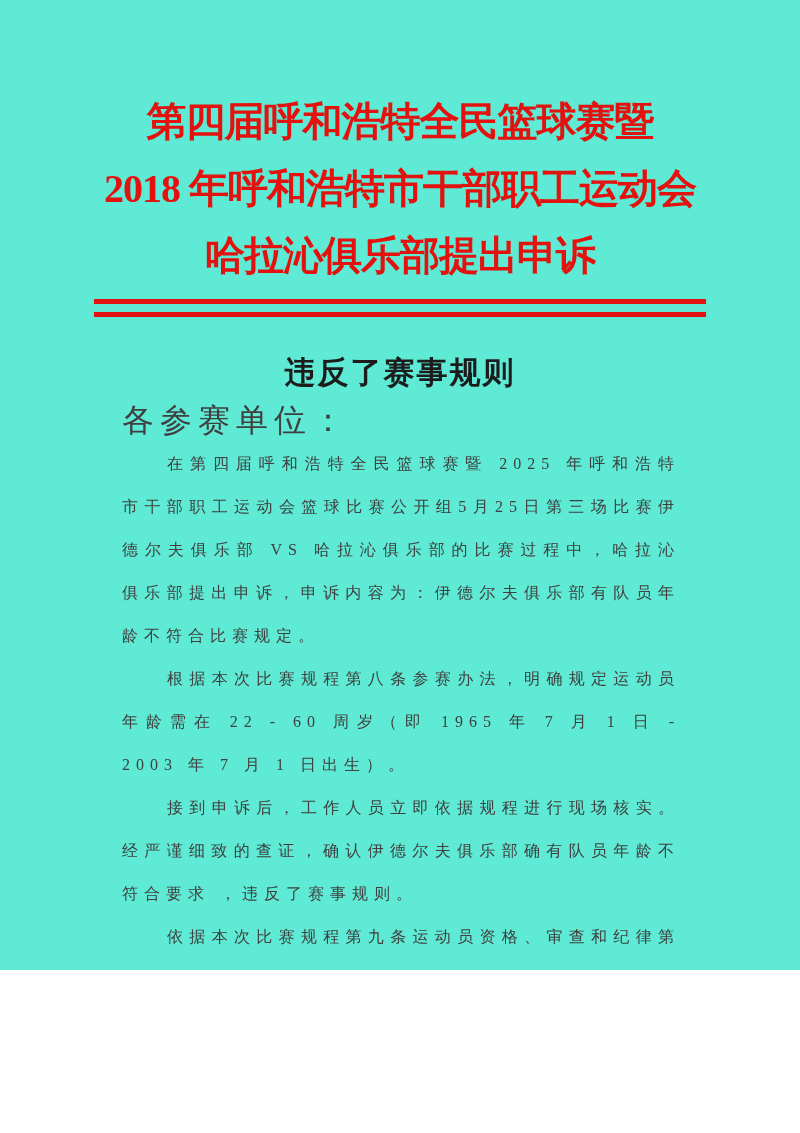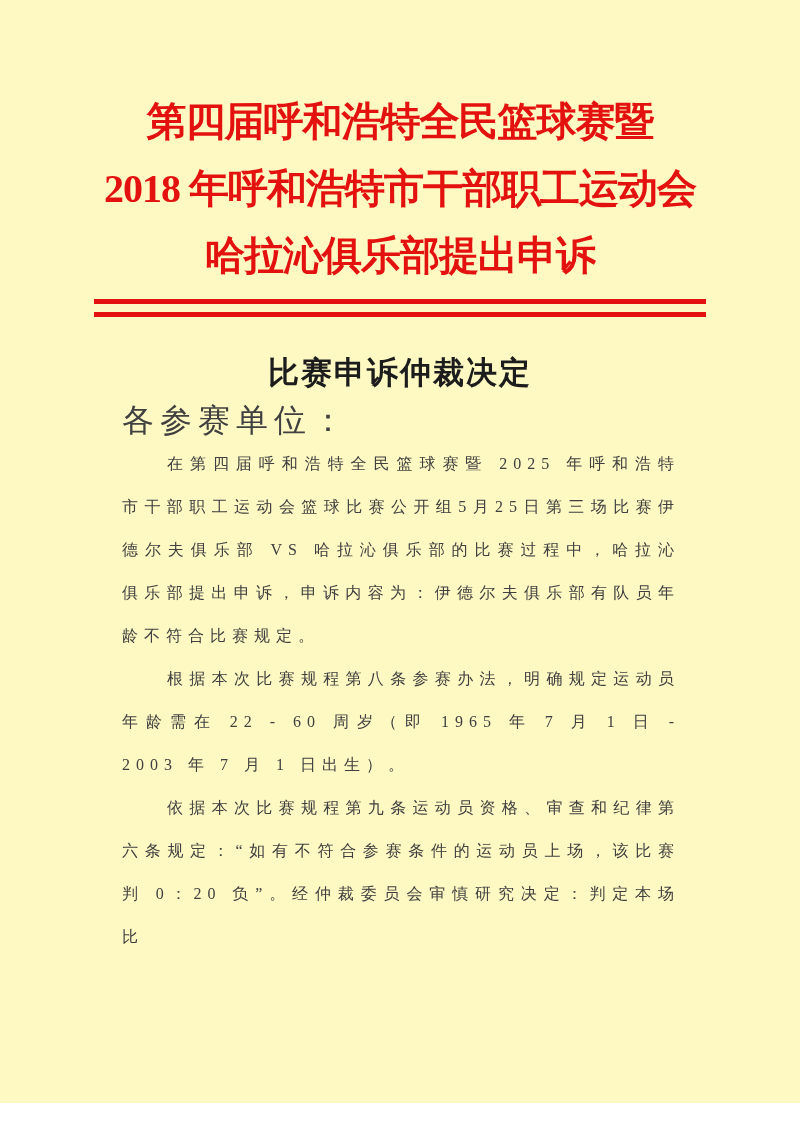--- a/index.html
+++ b/index.html
@@ -3,22 +3,22 @@
 <meta charset="utf-8">
 <style>
   html, body {
     margin: 0;
     padding: 0;
     background: #ffffff;
   }
   .page {
     position: relative;
     width: 800px;
-    height: 1103px;
-    background: #fef9c3;
+    height: 970px;
+    background: #5eead4;
     overflow: hidden;
     font-family: "Liberation Serif", "DejaVu Serif", serif;
   }
   
   .letterhead {
     margin-top: 88px;
     text-align: center;
   }
   .lh-line {
     color: var(--accent, #e3120e);
@@ -71,25 +71,26 @@
 <div class="page" style="--accent: #e3120e;">
 
   <header class="letterhead">
     <div class="lh-line">第四届呼和浩特全民篮球赛暨</div>
     <div class="lh-line">2018 年呼和浩特市干部职工运动会</div>
     <div class="lh-line">哈拉沁俱乐部提出申诉</div>
     <div class="rule"></div>
   </header>
 
   <main class="doc">
-    <h1 class="doc-title">比赛申诉仲裁决定</h1>
+    <h1 class="doc-title">违反了赛事规则</h1>
 
     <p class="salutation">各参赛单位：</p>
 
     <p class="para">在第四届呼和浩特全民篮球赛暨 2025 年呼和浩特市干部职工运动会篮球比赛公开组5月25日第三场比赛伊德尔夫俱乐部 VS 哈拉沁俱乐部的比赛过程中，哈拉沁俱乐部提出申诉，申诉内容为：伊德尔夫俱乐部有队员年龄不符合比赛规定。</p>
 
     <p class="para">根据本次比赛规程第八条参赛办法，明确规定运动员年龄需在 22 - 60 周岁（即 1965 年 7 月 1 日 - 2003 年 7 月 1 日出生）。</p>
 
+    <p class="para">接到申诉后，工作人员立即依据规程进行现场核实。经严谨细致的查证，确认伊德尔夫俱乐部确有队员年龄不符合要求 ，违反了赛事规则。</p>
 
     <p class="para">依据本次比赛规程第九条运动员资格、审查和纪律第六条规定：“如有不符合参赛条件的运动员上场，该比赛判 0：20 负”。经仲裁委员会审慎研究决定：判定本场比</p>
   </main>
 
 </div>
 
 </body></html>

